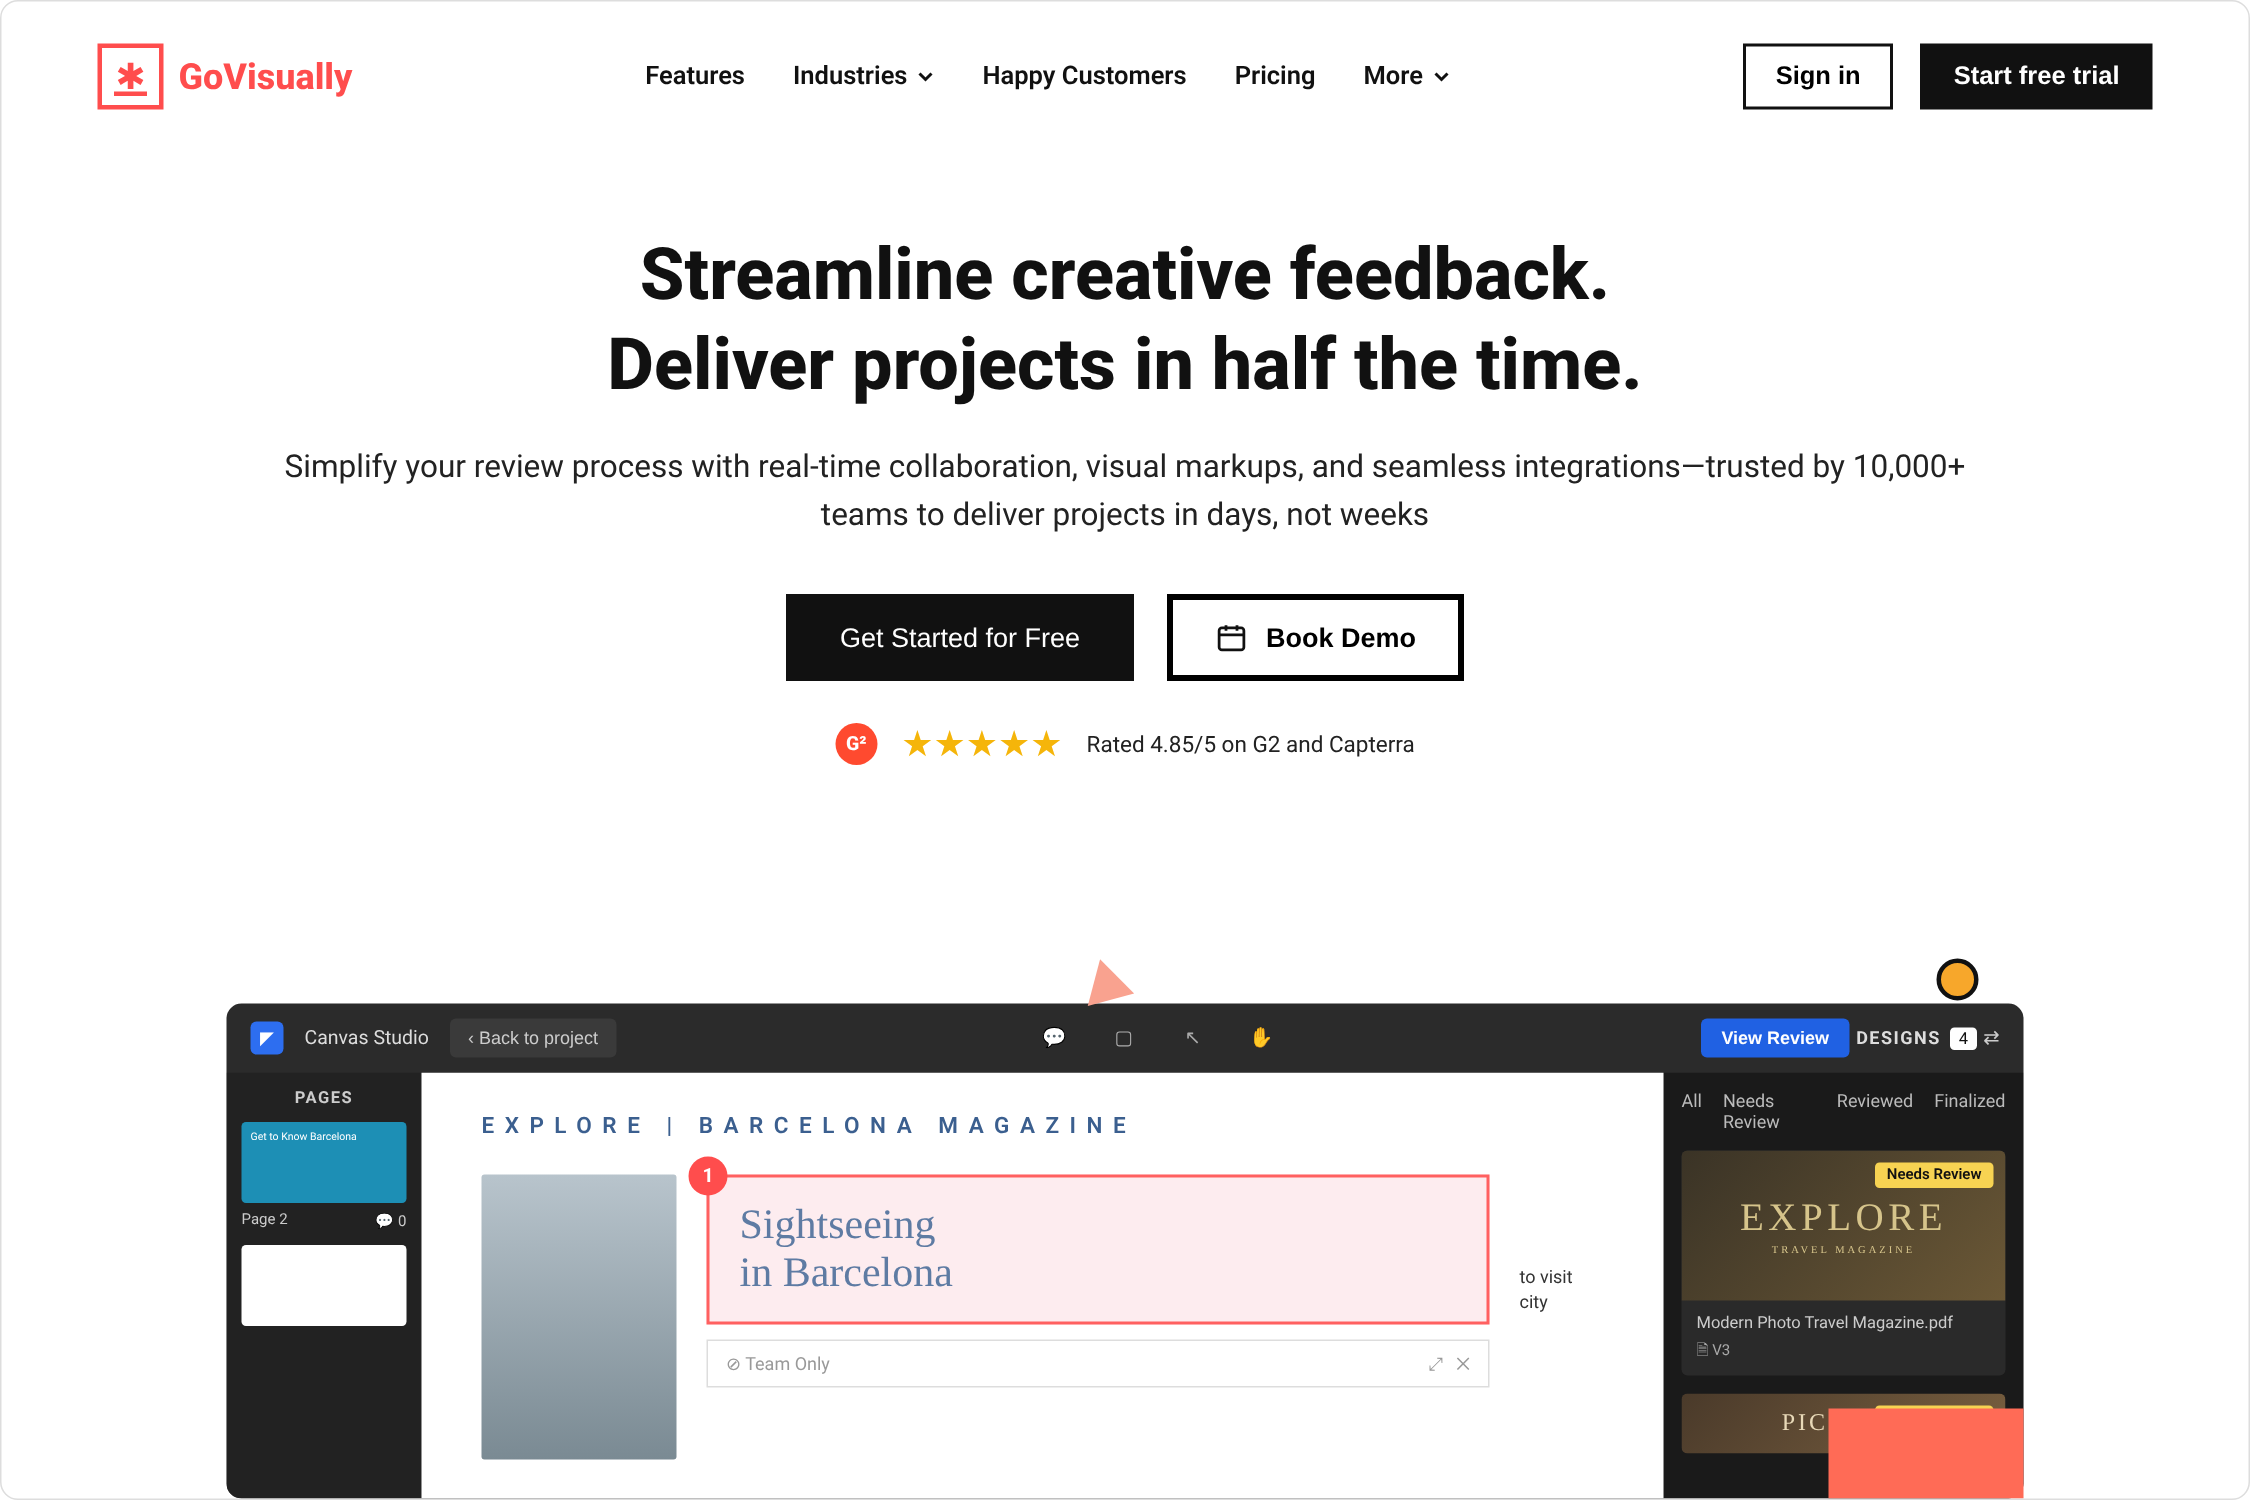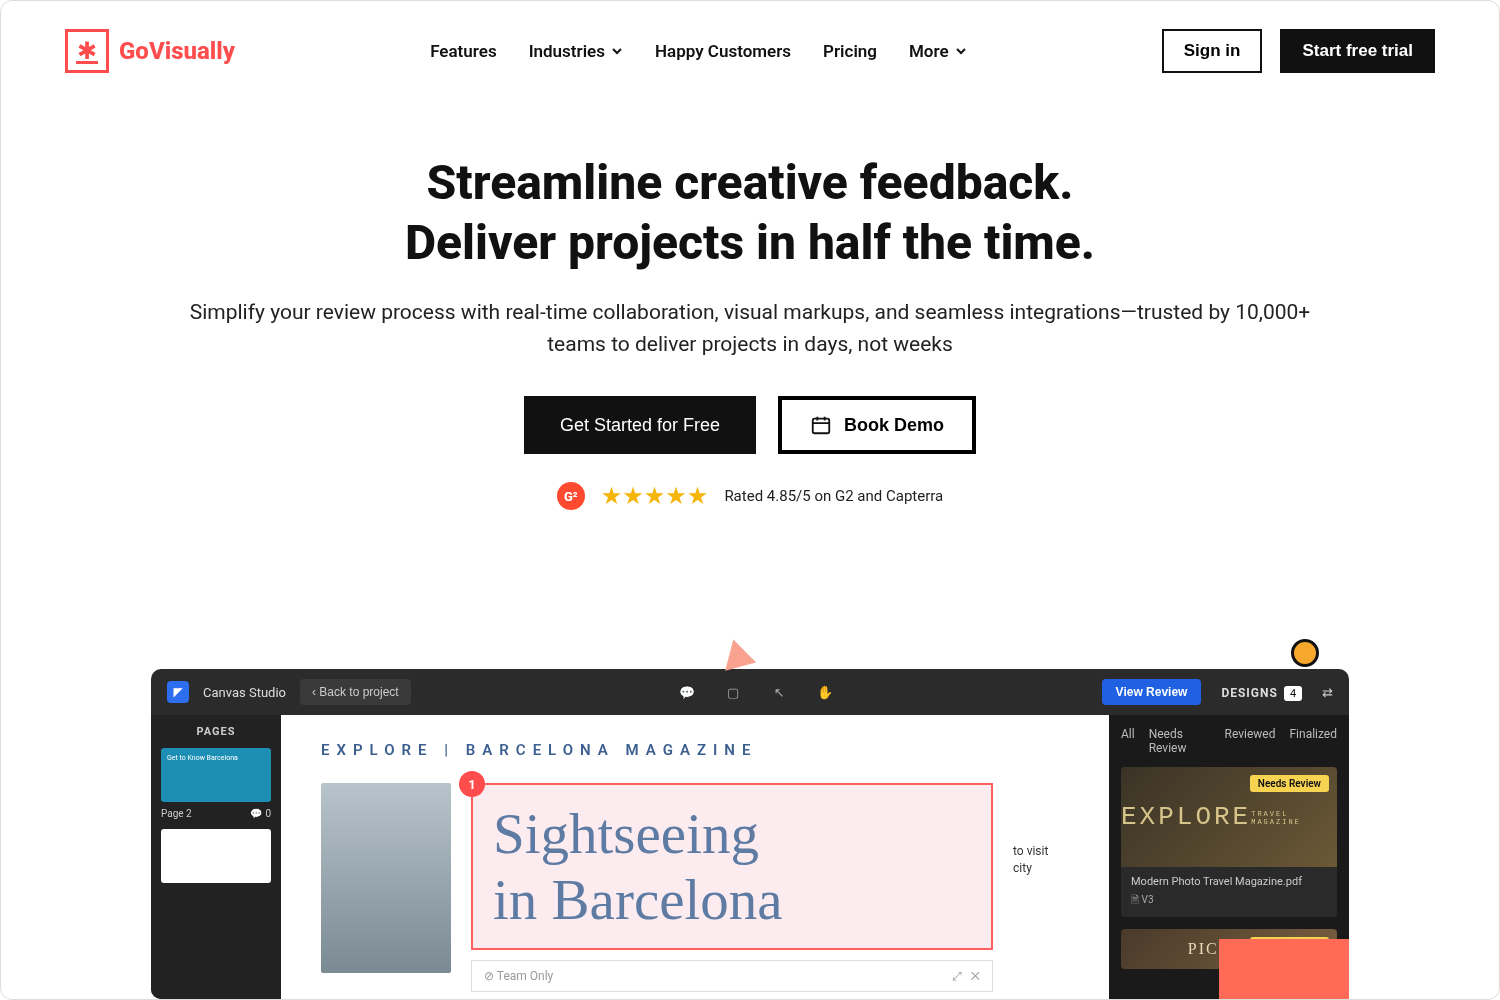--- a/index.html
+++ b/index.html
@@ -38,46 +38,46 @@
 .deco-cursor{position:absolute;top:-30px;left:570px;width:0;height:0;border-left:16px solid transparent;border-right:16px solid transparent;border-bottom:28px solid #f9a28f;transform:rotate(-15deg)}
 .deco-dot{position:absolute;top:-30px;right:30px;width:28px;height:28px;border-radius:50%;background:#f7a72b;border:3px solid #111}
 .app{background:#2b2b2b;border-radius:10px;height:100%;display:flex;flex-direction:column;overflow:hidden}
 .app-top{display:flex;align-items:center;justify-content:space-between;padding:10px 16px;color:#ddd;font-size:13px}
 .app-top-left{display:flex;align-items:center;gap:14px}
 .app-logo{width:22px;height:22px;background:#2d6ef0;border-radius:4px;display:flex;align-items:center;justify-content:center;color:#fff;font-size:12px}
 .back-btn{background:#3a3a3a;border:none;color:#ccc;padding:6px 12px;border-radius:4px;font-size:12px;cursor:pointer}
 .app-tools{display:flex;gap:28px;color:#aaa}
 .tool{width:18px;height:18px;display:flex;align-items:center;justify-content:center}
 .view-review{background:#2061e3;border:none;color:#fff;padding:6px 14px;border-radius:4px;font-size:12px;font-weight:600;cursor:pointer}
-.app-top-right{display:flex;align-items:center;gap:20px}
+.app-top-right{display:flex;align-items:center;gap:4px}
 .designs-lbl{font-size:12px;font-weight:700;letter-spacing:1px}
 .badge-ct{background:#fff;color:#111;padding:1px 6px;border-radius:3px;margin-left:6px;font-size:11px}
 .share-icon{color:#ccc}
 
 .app-body{flex:1;display:flex;overflow:hidden}
 .pages-panel{width:130px;background:#222;padding:10px;color:#ccc;font-size:11px}
 .pages-title{text-align:center;font-weight:700;letter-spacing:1px;margin-bottom:10px}
 .thumb{width:100%;height:54px;background:#1d8fb5;border-radius:3px;margin-bottom:6px;padding:6px;font-size:7px;color:#fff}
 .thumb2{background:#fff;color:#333}
 .page-meta{display:flex;justify-content:space-between;font-size:10px;margin-bottom:10px}
 
 .canvas{flex:1;background:#fff;padding:26px 40px;position:relative}
 .eyebrow{color:#3b5f8f;letter-spacing:7px;font-size:15px;font-weight:600}
 .canvas-row{display:flex;gap:20px;margin-top:24px}
 .city-img{width:130px;height:190px;background:linear-gradient(180deg,#b8c4cc,#7a8a93);border-radius:2px}
 .headline-box{flex:1;border:2px solid #ff6060;background:#fdecef;padding:16px 20px;position:relative}
 .annot-badge{position:absolute;top:-14px;left:-14px;width:26px;height:26px;border-radius:50%;background:#ff4d4d;color:#fff;font-size:13px;font-weight:700;display:flex;align-items:center;justify-content:center}
-.headline{font-family:Georgia,serif;font-size:57px;color:#5e7ba3;line-height:1.15}
+.headline{font-family:Georgia,serif;font-size:28px;color:#5e7ba3;line-height:1.15}
 .comment-bar{margin-top:10px;border:1px solid #ddd;padding:8px 12px;display:flex;align-items:center;justify-content:space-between;color:#999;font-size:12px}
 .side-text{width:56px;font-size:12px;color:#333;line-height:1.4;padding-top:60px}
 
 .designs-panel{width:240px;background:#1a1a1a;padding:12px;color:#ccc;font-size:12px}
 .filter-row{display:flex;gap:14px;font-size:12px;margin-bottom:12px;color:#bbb}
 .design-card{background:#2a2a2a;border-radius:4px;overflow:hidden;margin-bottom:12px;position:relative}
-.design-img{height:100px;background:linear-gradient(135deg,#3a3326,#6b5836);display:flex;align-items:center;justify-content:center;font-family:Liberation Mono, monospace;color:#d6c48b}
+.design-img{height:100px;background:linear-gradient(135deg,#3a3326,#6b5836);display:flex;flex-direction:column;align-items:center;justify-content:center;font-family:Liberation Serif, serif;color:#d6c48b}
 .design-img .big{font-size:26px;letter-spacing:3px}
 .design-img .small{font-size:7px;letter-spacing:2px;margin-top:2px}
 .status-tag{position:absolute;top:8px;right:8px;background:#f7d352;color:#111;font-size:10px;padding:3px 8px;border-radius:3px;font-weight:600}
 .design-name{padding:8px 10px 4px;font-size:11px}
 .design-ver{padding:0 10px 8px;font-size:10px;color:#aaa}
 .design-img2{height:40px;background:linear-gradient(135deg,#4a3a2a,#7a6040);display:flex;align-items:center;justify-content:center;font-family:Georgia,serif;color:#e8d9b8;font-size:16px;letter-spacing:2px}
 .coral-block{position:absolute;right:0;bottom:0;width:130px;height:60px;background:#ff6b56}
 </style>
 </head>
 <body>

